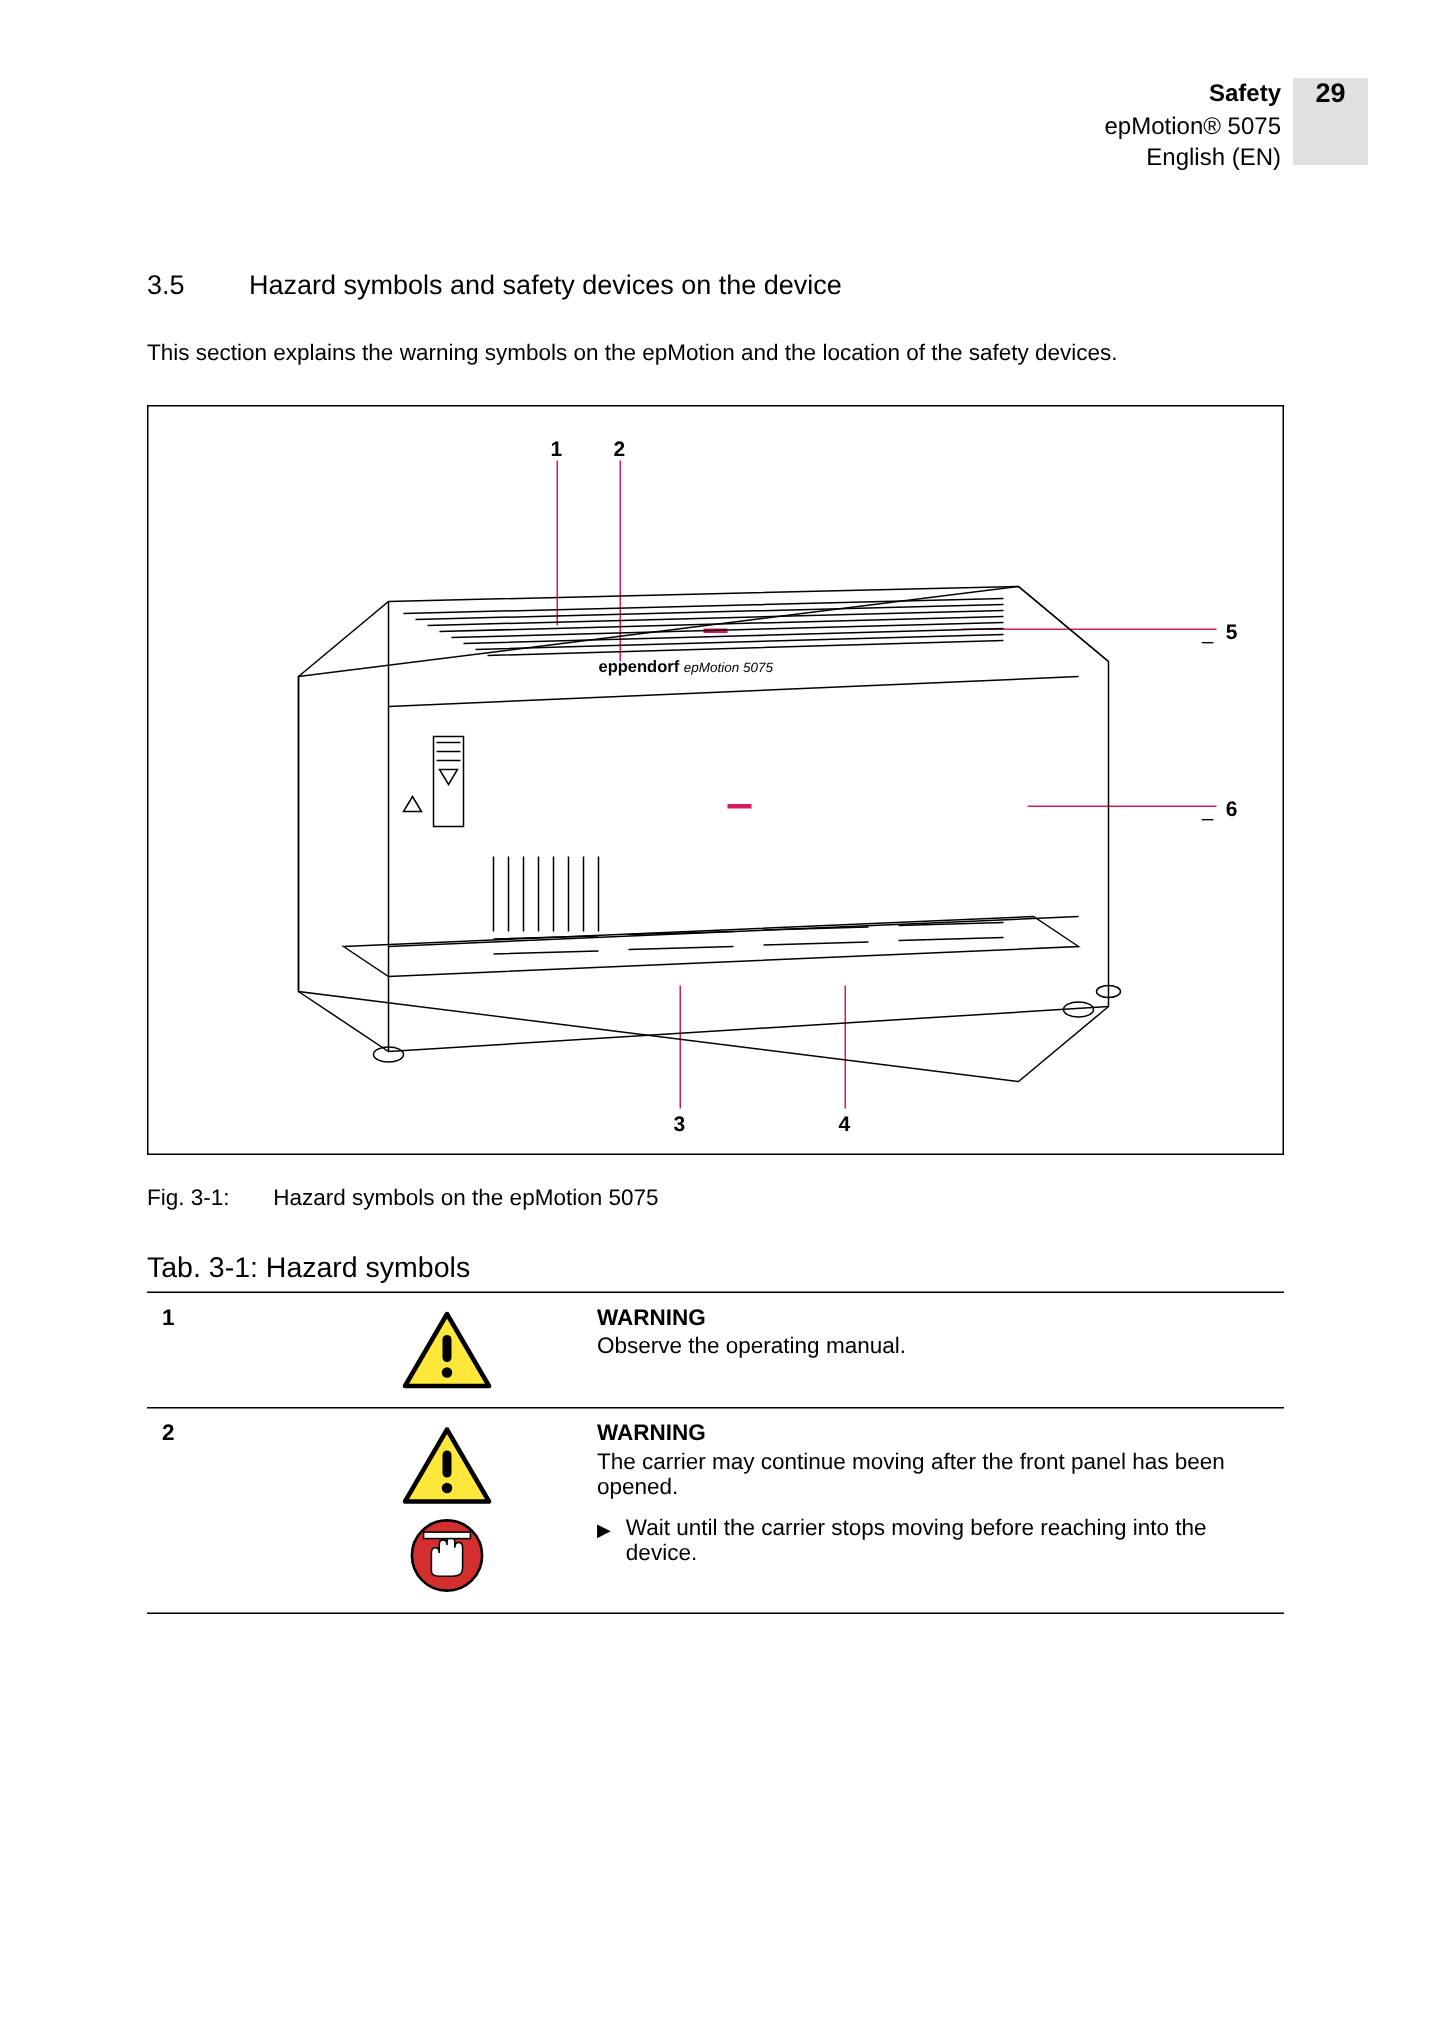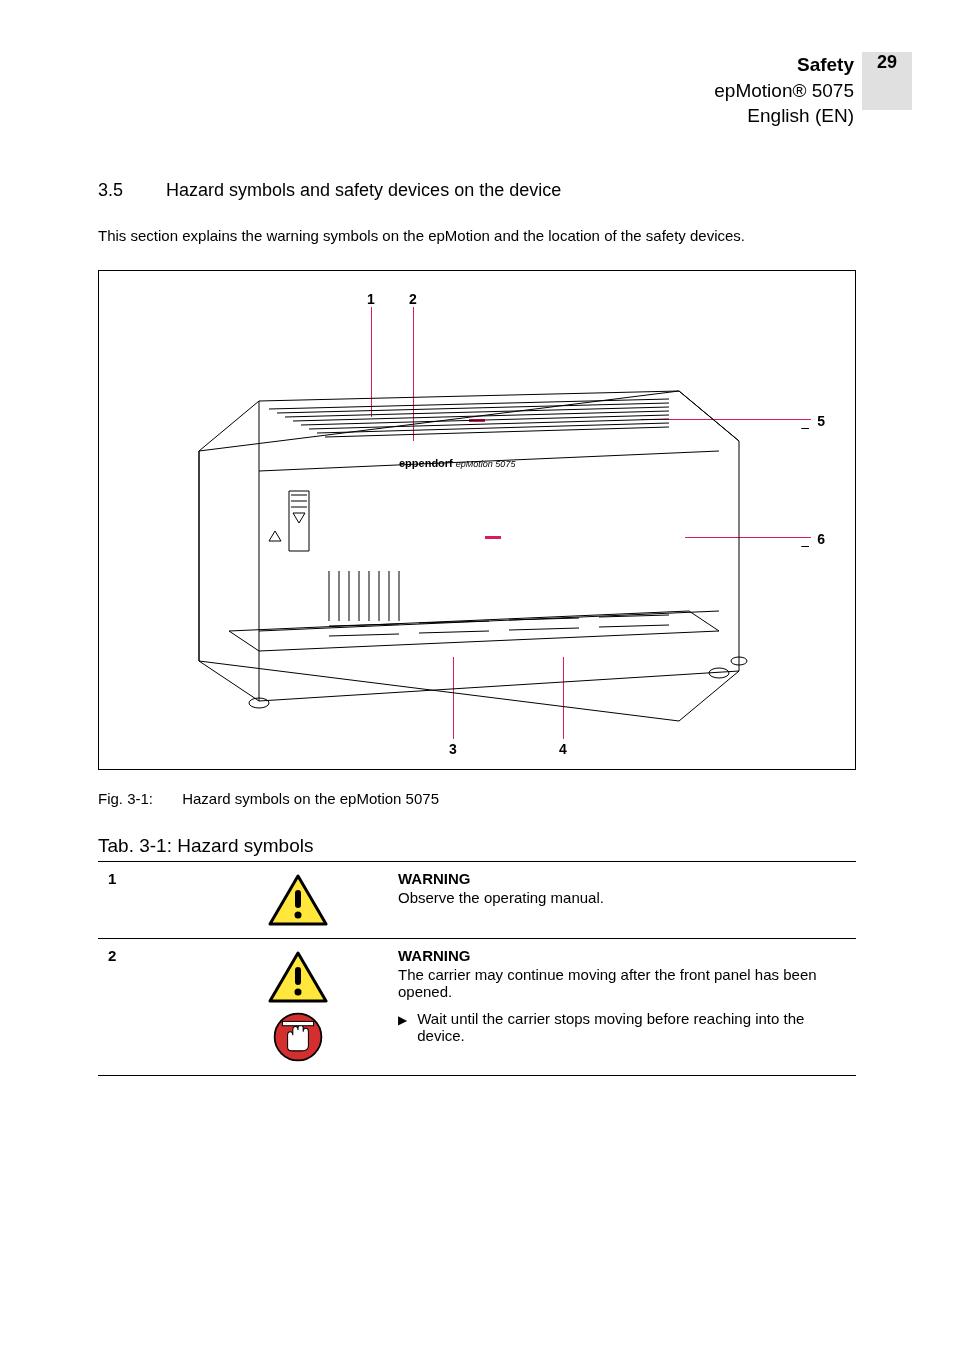--- a/index.html
+++ b/index.html
@@ -1,20 +1,20 @@
 <!DOCTYPE html>
 <html><head>
 <meta charset="utf-8">
 <style>
   * { margin: 0; padding: 0; box-sizing: border-box; }
   html, body { width: 954px; height: 1350px; background: #fff; font-family: Arial, Helvetica, sans-serif; color: #000; }
   .page { width: 954px; height: 1350px; position: relative; }
   .page-num-box { position: absolute; top: 52px; right: 42px; width: 50px; height: 58px; background: #e0e0e0; display: flex; align-items: flex-start; justify-content: center; }
   .page-num-box span { font-weight: 700; font-size: 18px; }
-  .header-text { position: absolute; top: 52px; right: 100px; text-align: right; font-size: 19px; line-height: 1.35; }
+  .header-text { position: absolute; top: 52px; right: 100px; text-align: right; font-size: 16px; line-height: 1.35; }
   .header-text .l1 { font-weight: 700; }
   .content { position: absolute; top: 180px; left: 98px; right: 98px; }
   .section-head { display: flex; gap: 28px; font-size: 18px; margin-bottom: 26px; }
   .section-num { min-width: 40px; }
   .section-title { }
   .intro { font-size: 15px; margin-bottom: 26px; }
   .figure { border: 1px solid #000; width: 100%; height: 500px; position: relative; background: #fff; margin-bottom: 20px; }
   .figcaption { font-size: 15px; margin-bottom: 28px; }
   .figcaption .figlabel { display: inline-block; min-width: 80px; }
   .tabcaption { font-size: 19px; margin-bottom: 4px; }
@@ -37,21 +37,21 @@
   .pinkline { position: absolute; background: #d81b60; }
   .v1 { left: 272px; top: 36px; width: 1px; height: 110px; }
   .v2 { left: 314px; top: 36px; width: 1px; height: 134px; }
   .v3 { left: 354px; bottom: 30px; width: 1px; height: 82px; }
   .v4 { left: 464px; bottom: 30px; width: 1px; height: 82px; }
   .h5 { top: 148px; right: 44px; width: 170px; height: 1px; }
   .h6 { top: 266px; right: 44px; width: 126px; height: 1px; }
   .dash5 { position: absolute; right: 46px; top: 148px; font-size: 14px; }
   .dash6 { position: absolute; right: 46px; top: 266px; font-size: 14px; }
   .device { position: absolute; left: 60px; top: 60px; width: 620px; height: 410px; }
-  .brand { position: absolute; left: 300px; top: 186px; font-size: 11px; }
+  .brand { position: absolute; left: 300px; top: 168px; font-size: 11px; }
   .brand b { font-weight: 700; }
   .brand i { font-style: italic; font-size: 9px; }
   .pinkbar { position: absolute; background: #d81b60; height: 3px; }
   .pb1 { left: 370px; top: 148px; width: 16px; }
   .pb2 { left: 386px; top: 265px; width: 16px; }
   svg.icon-warn { width: 60px; height: 52px; }
   svg.icon-hand { width: 52px; height: 52px; }
 </style>
 </head>
 <body>

